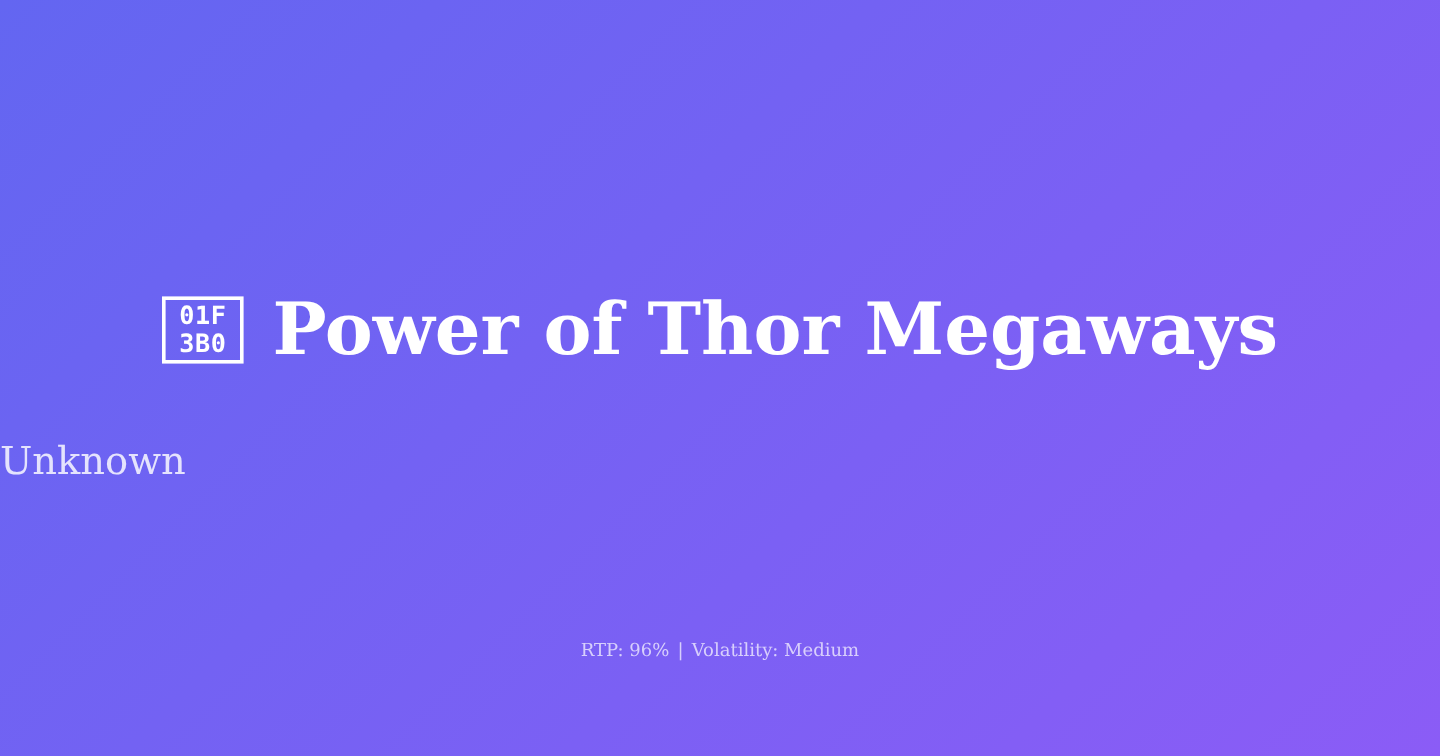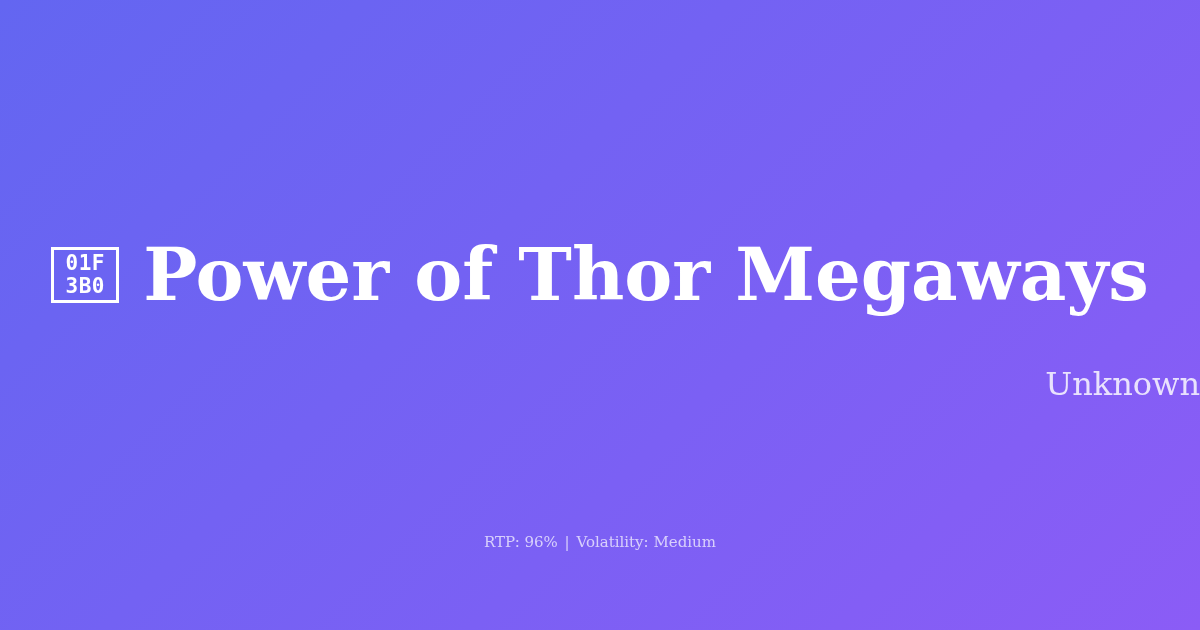--- a/index.html
+++ b/index.html
@@ -63,35 +63,35 @@
     line-height: 23px;
     letter-spacing: 0.5px;
     user-select: none;
   }
   .tofu-row { display: block; }
 
   .hero-title {
     margin: 0;
     font-family: "DejaVu Serif", "Liberation Serif", serif;
     font-weight: 700;
-    font-size: 72px;
+    font-size: 60px;
     line-height: 88px;
     color: #FFFFFF;
     white-space: nowrap;
     letter-spacing: 0px;
   }
 
   
   .hero-subtitle {
     position: absolute;
     left: 0;
     right: 0;
     top: 362px;
     margin: 0;
-    text-align: right;
+    text-align: left;
     font-family: "DejaVu Serif", "Liberation Serif", serif;
     font-weight: 400;
     font-size: 32px;
     line-height: 44px;
     color: rgba(255, 255, 255, 0.82);
   }
 
   
   .hero-meta {
     position: absolute;

